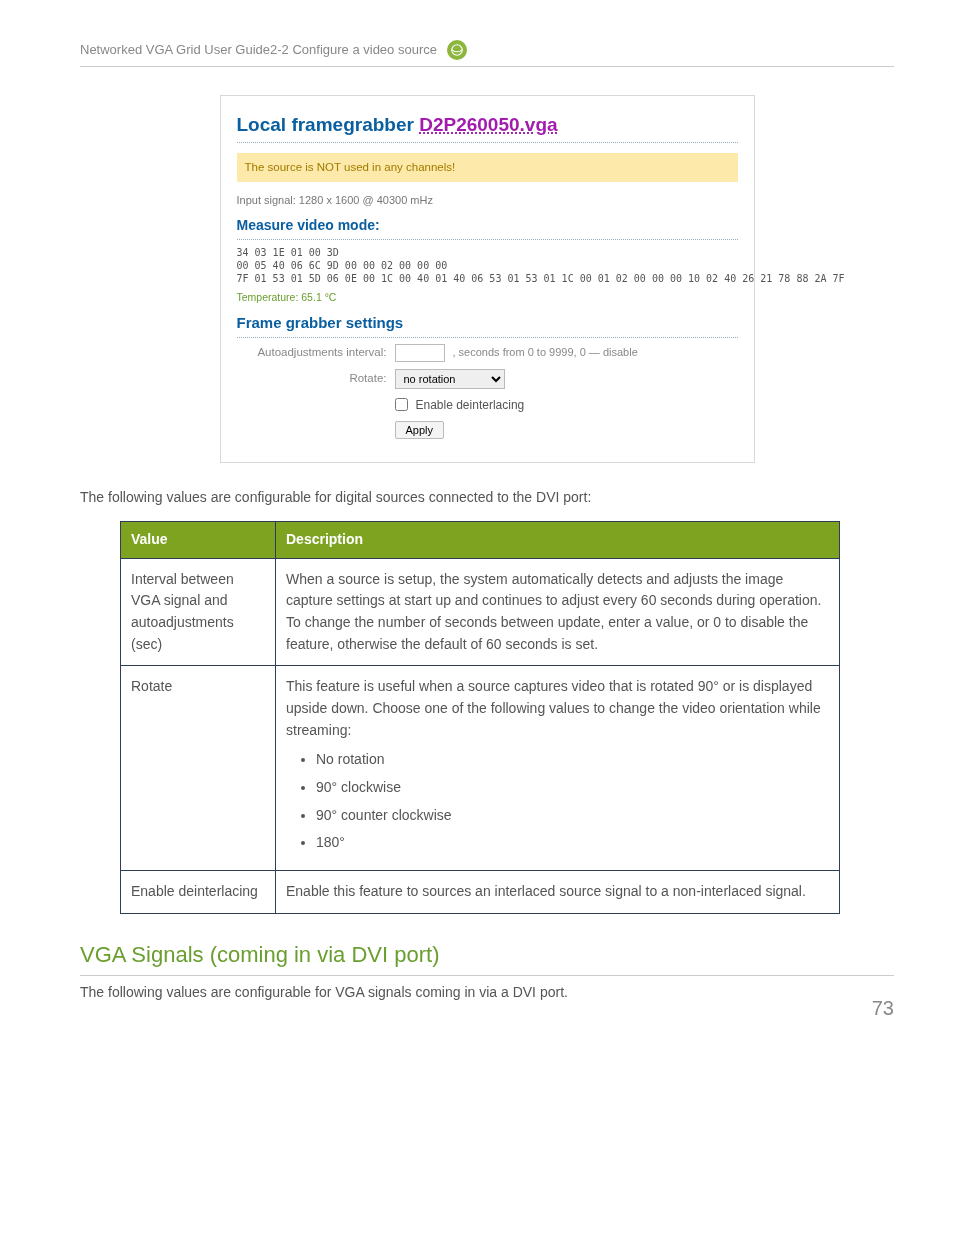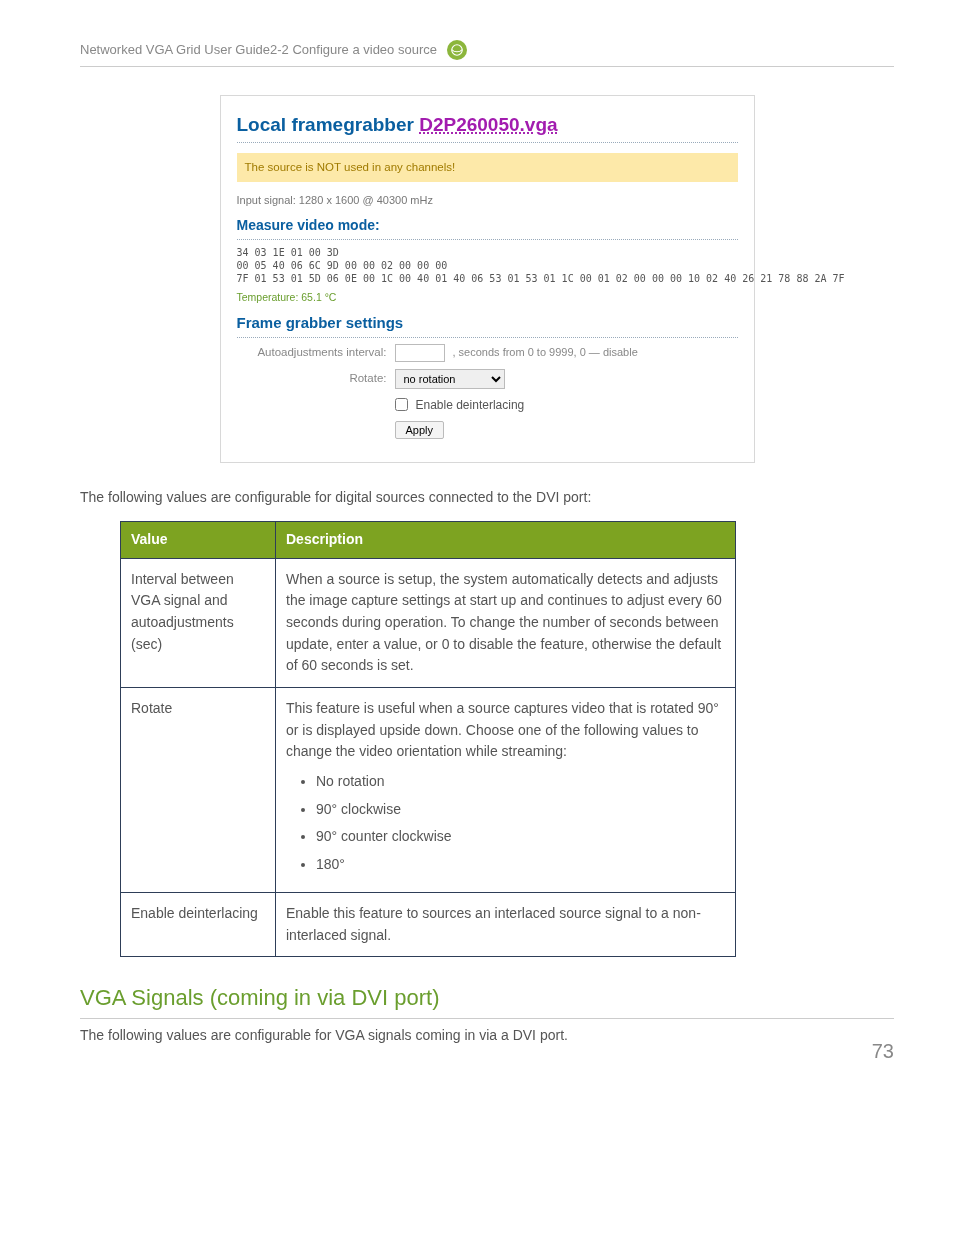--- a/index.html
+++ b/index.html
@@ -76,21 +76,21 @@
   .ss-input { border:1px solid #bbb; height:18px; width:50px; background:#fff; }
   .ss-select { border:1px solid #bbb; height:20px; font-size:11px; padding:1px 4px; background:#efefef; min-width:110px; }
   .ss-checkbox { width:13px; height:13px; }
   .ss-btn { border:1px solid #bbb; background:#f4f4f4; font-size:11px; padding:2px 10px; border-radius:2px; }
   .ss-hint { font-size:11px; color:#888; }
 
   .body-text { color:#555; margin-bottom:12px; }
 
   table.data-table {
     border-collapse: collapse;
-    width: 616px;
+    width: 720px;
     margin: 0 0 24px 40px;
     border: 1.5px solid #2e3e58;
     font-size: 14px;
   }
   table.data-table th {
     background: #7da321;
     color: #fff;
     text-align: left;
     padding: 7px 10px;
     font-weight: 600;

